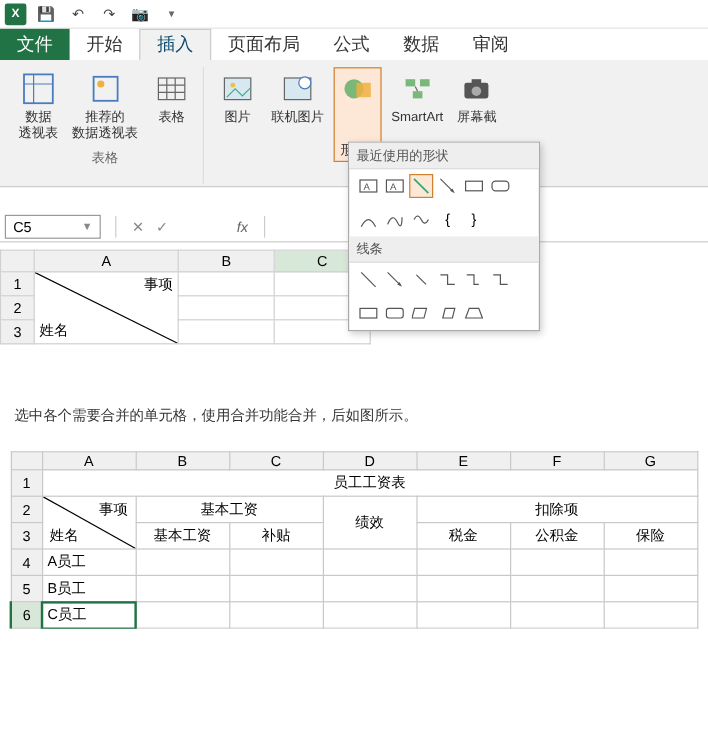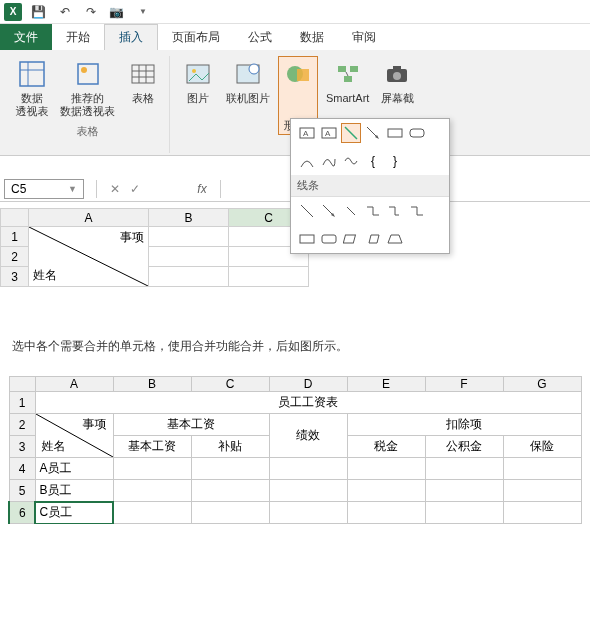--- a/index.html
+++ b/index.html
@@ -1,21 +1,21 @@
 <!DOCTYPE html>
 <html><head>
 <meta charset="utf-8">
 <style>
   * { box-sizing: border-box; margin: 0; padding: 0; }
   body { font-family: "Microsoft YaHei", Arial, sans-serif; font-size: 12px; background: #fff; width: 590px; }
   .titlebar { height: 24px; background: #fff; display: flex; align-items: center; padding: 0 4px; gap: 8px; border-bottom: 1px solid #e0e0e0; }
   .xl-logo { width: 18px; height: 18px; background: #217346; color: #fff; font-size: 10px; font-weight: bold; display: flex; align-items: center; justify-content: center; border-radius: 2px; }
   .qat-btn { width: 18px; height: 18px; display: flex; align-items: center; justify-content: center; color: #444; cursor: pointer; }
   .tabs { height: 26px; display: flex; align-items: stretch; background: #fff; }
-  .tab { padding: 0 14px; display: flex; align-items: center; color: #333; cursor: pointer; font-size: 12px; }
+  .tab { padding: 0 14px; display: flex; align-items: center; color: #333; cursor: pointer; font-size: 15px; }
   .tab.file { background: #217346; color: #fff; }
   .tab.active { background: #f1f1f1; color: #0c4a6e; border-top: 1px solid #ccc; border-left: 1px solid #ccc; border-right: 1px solid #ccc; }
   .ribbon { background: #f1f1f1; padding: 6px 6px 2px 6px; display: flex; gap: 2px; position: relative; border-bottom: 1px solid #ccc; }
   .rgroup { display: flex; flex-direction: column; align-items: center; border-right: 1px solid #ddd; padding: 0 6px 2px 6px; }
   .rgroup-row { display: flex; gap: 6px; align-items: flex-start; }
   .rbtn { display: flex; flex-direction: column; align-items: center; gap: 2px; cursor: pointer; padding: 2px 2px; min-width: 40px; }
   .rbtn .ico { width: 32px; height: 32px; display: flex; align-items: center; justify-content: center; }
   .rbtn .lbl { font-size: 11px; color: #333; text-align: center; line-height: 1.2; }
   .rgroup-label { font-size: 11px; color: #666; margin-top: 4px; }
   .dropdown-caret { font-size: 8px; color: #666; }
@@ -167,20 +167,21 @@
               <circle cx="14" cy="16" r="4" fill="#aaa"></circle>
             </svg>
           </div>
         <div class="lbl">屏幕截</div>
       </div>
     </div>
     <div class="rgroup-label">&nbsp;</div>
   </div>
 
   <div class="shapes-gallery">
+    <div class="gallery-header">最近使用的形状</div>
     <div class="gallery-row">
       <div class="shape-item">
           <svg width="16" height="12">
             <rect x="1" y="1" width="14" height="10" fill="none" stroke="#555"></rect>
             <text x="4" y="9" font-size="8" fill="#555">A</text>
           </svg>
         </div>
       <div class="shape-item">
           <svg width="16" height="12">
             <rect x="1" y="1" width="14" height="10" fill="none" stroke="#555"></rect>

